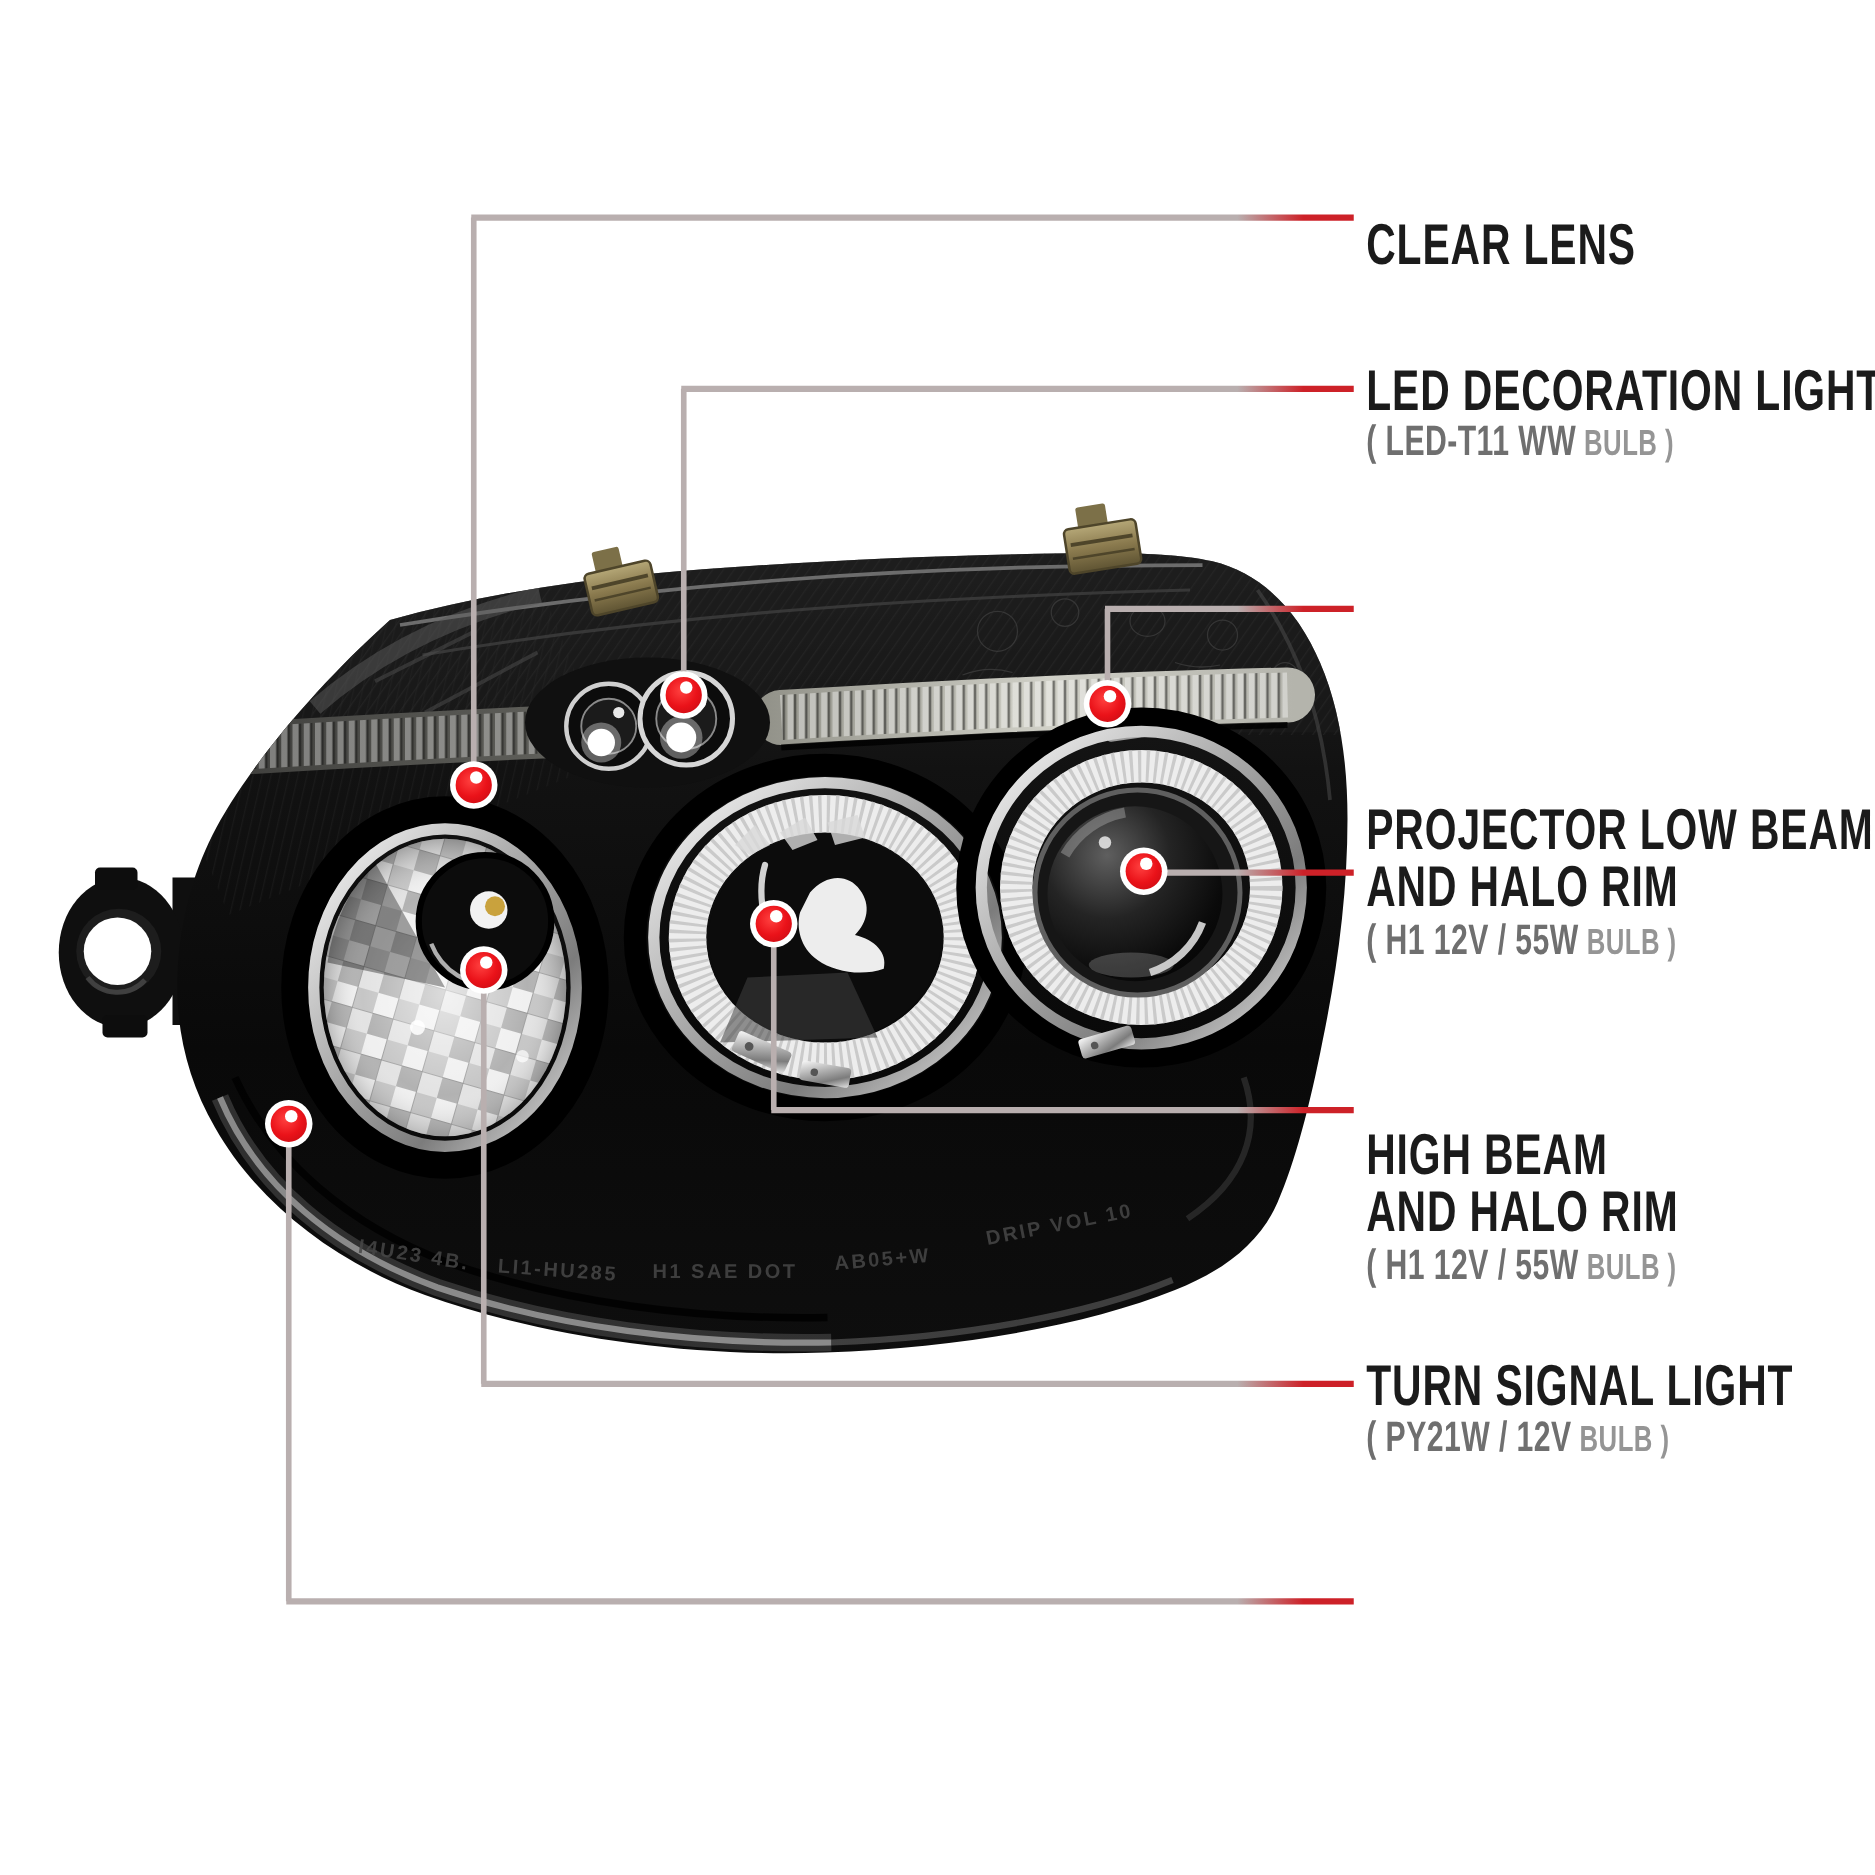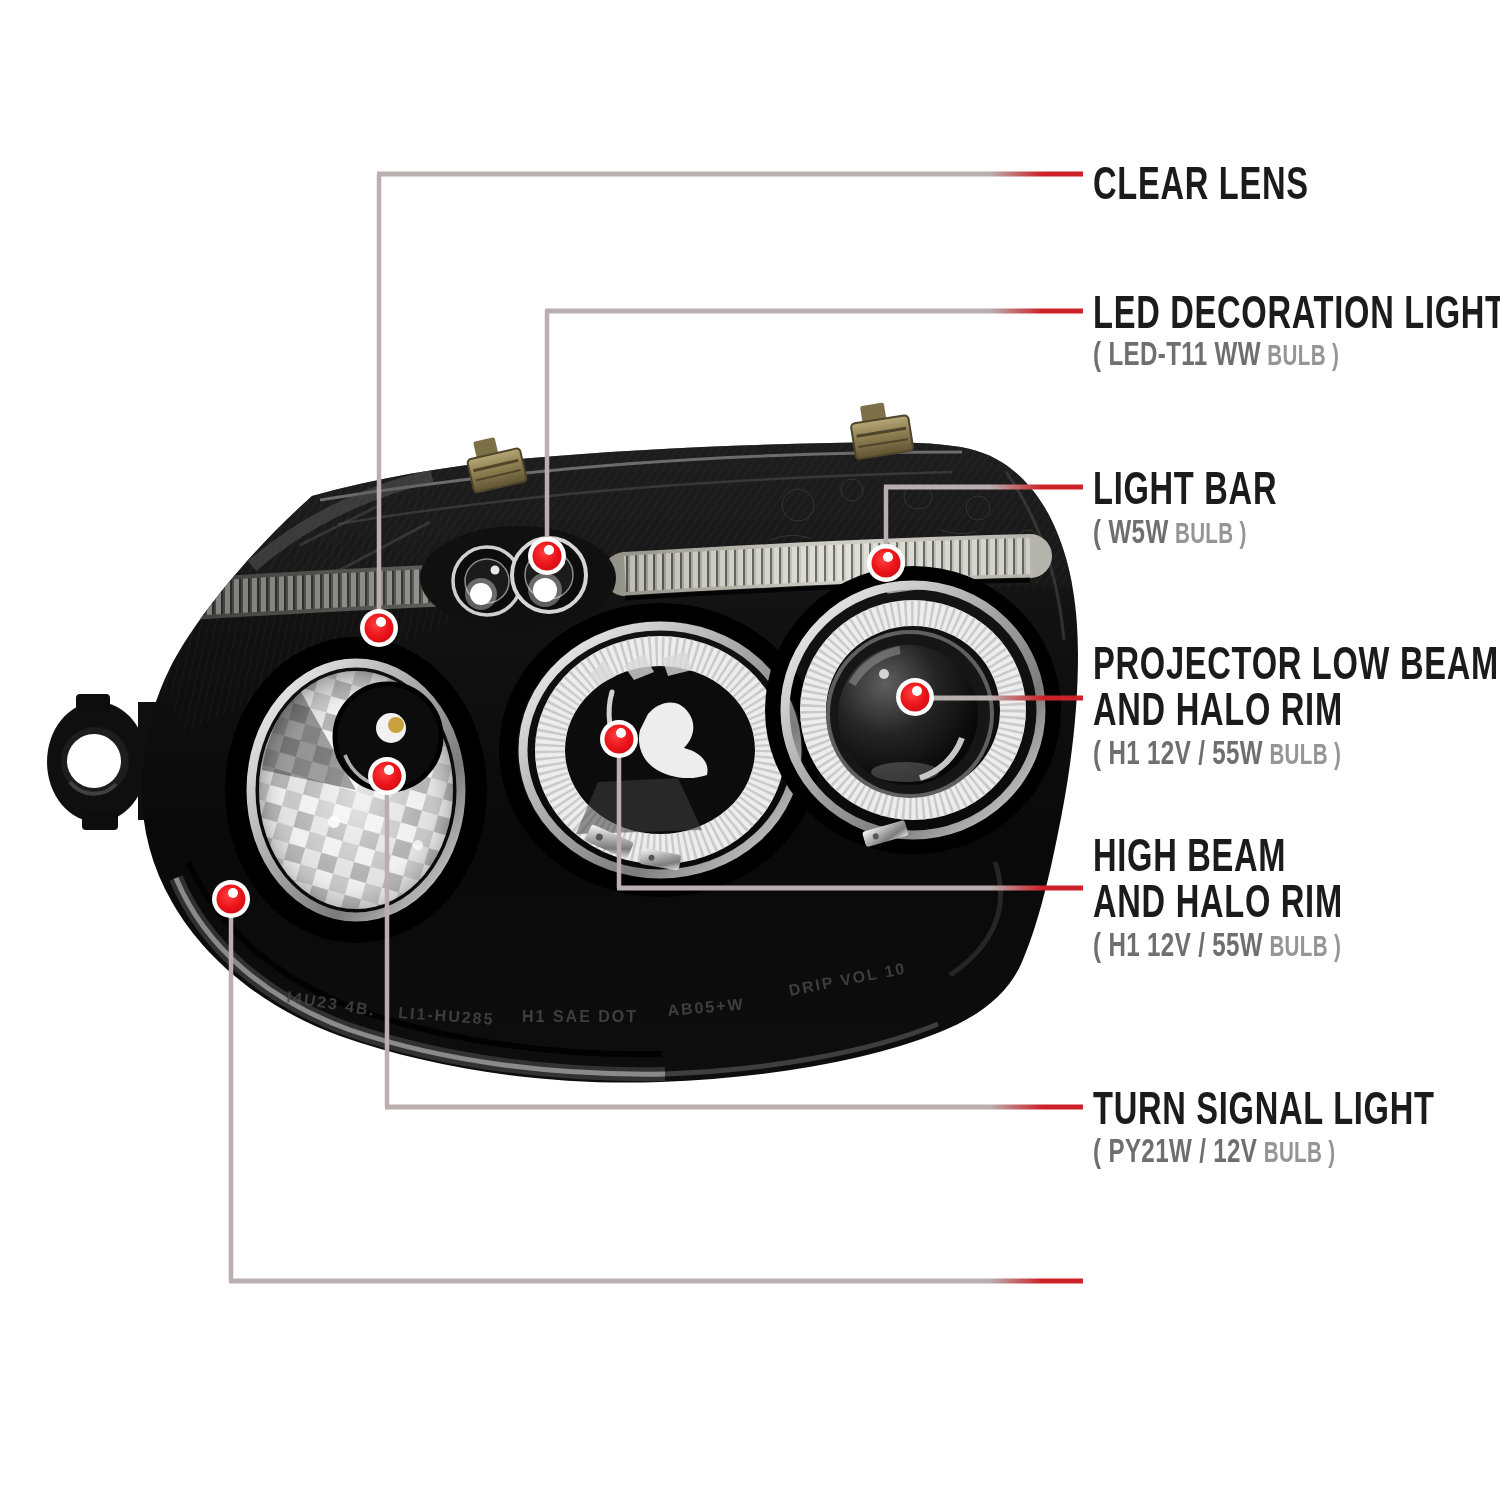--- a/index.html
+++ b/index.html
@@ -297,41 +297,37 @@
           <circle cx="389" cy="770" r="5" fill="#ffffff"></circle>
     </g>
     <g>
       <circle cx="231" cy="899" r="19" fill="#ffffff"></circle>
           <circle cx="231" cy="899" r="14.5" fill="url(#dotG)"></circle>
           <circle cx="233" cy="893" r="5" fill="#ffffff"></circle>
     </g>
   </g>
 </svg>
 
-  <div class="callout-label" style="top:160px">
+  <div class="callout-label" style="top:172px">
     <div class="lbl-line">CLEAR LENS</div>
   </div>
 
   <div class="callout-label" style="top:289px">
     <div class="lbl-line">LED DECORATION LIGHTS</div>
     <div class="lbl-spec" style="margin-top:1px"><span>( LED-T11 WW</span><span class="bulb">BULB )</span></div>
   </div>
 
-  <div class="callout-label" style="top:465px">
-    <div class="lbl-line">LIGHT BAR</div>
-    <div class="lbl-spec" style="margin-top:3px"><span>( W5W</span><span class="bulb">BULB )</span></div>
-  </div>
 
   <div class="callout-label" style="top:640px">
     <div class="lbl-line">PROJECTOR LOW BEAM</div>
     <div class="lbl-line">AND HALO RIM</div>
     <div class="lbl-spec" style="margin-top:3px"><span>( H1 12V / 55W</span><span class="bulb">BULB )</span></div>
   </div>
 
-  <div class="callout-label" style="top:832px">
+  <div class="callout-label" style="top:900px">
     <div class="lbl-line">HIGH BEAM</div>
     <div class="lbl-line">AND HALO RIM</div>
     <div class="lbl-spec" style="margin-top:3px"><span>( H1 12V / 55W</span><span class="bulb">BULB )</span></div>
   </div>
 
   <div class="callout-label" style="top:1085px">
     <div class="lbl-line">TURN SIGNAL LIGHT</div>
     <div class="lbl-spec" style="margin-top:2px"><span>( PY21W / 12V</span><span class="bulb">BULB )</span></div>
   </div>
 

